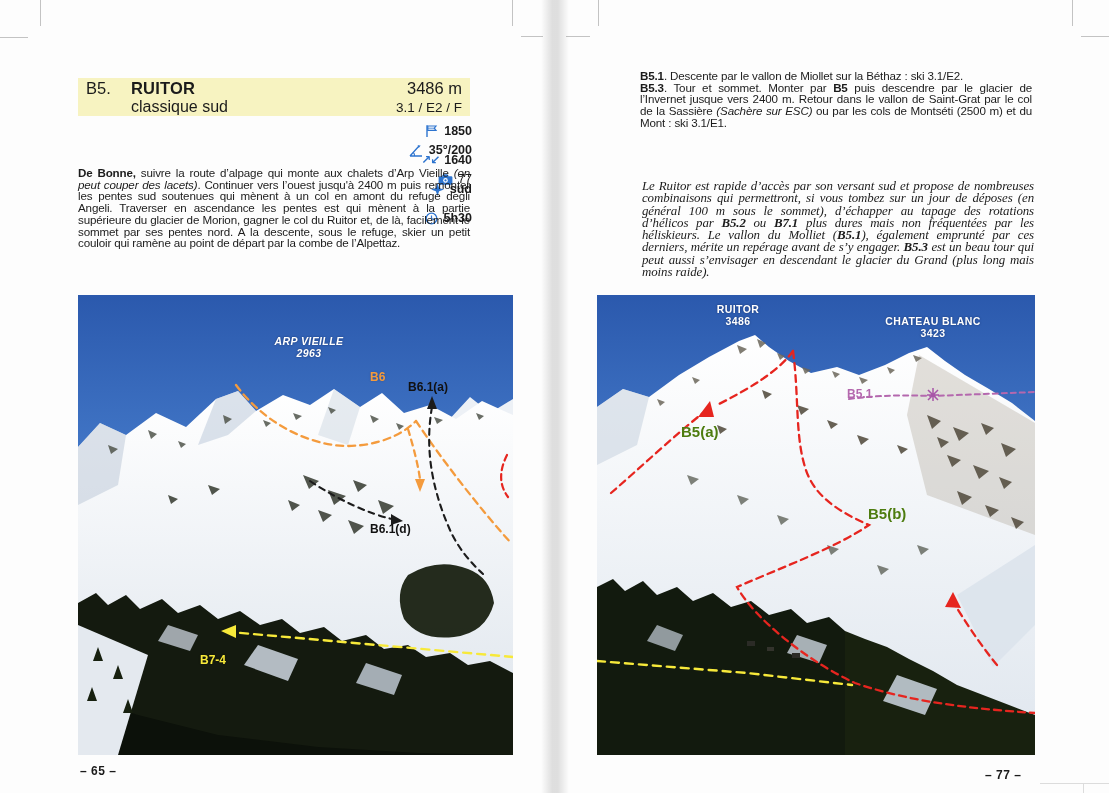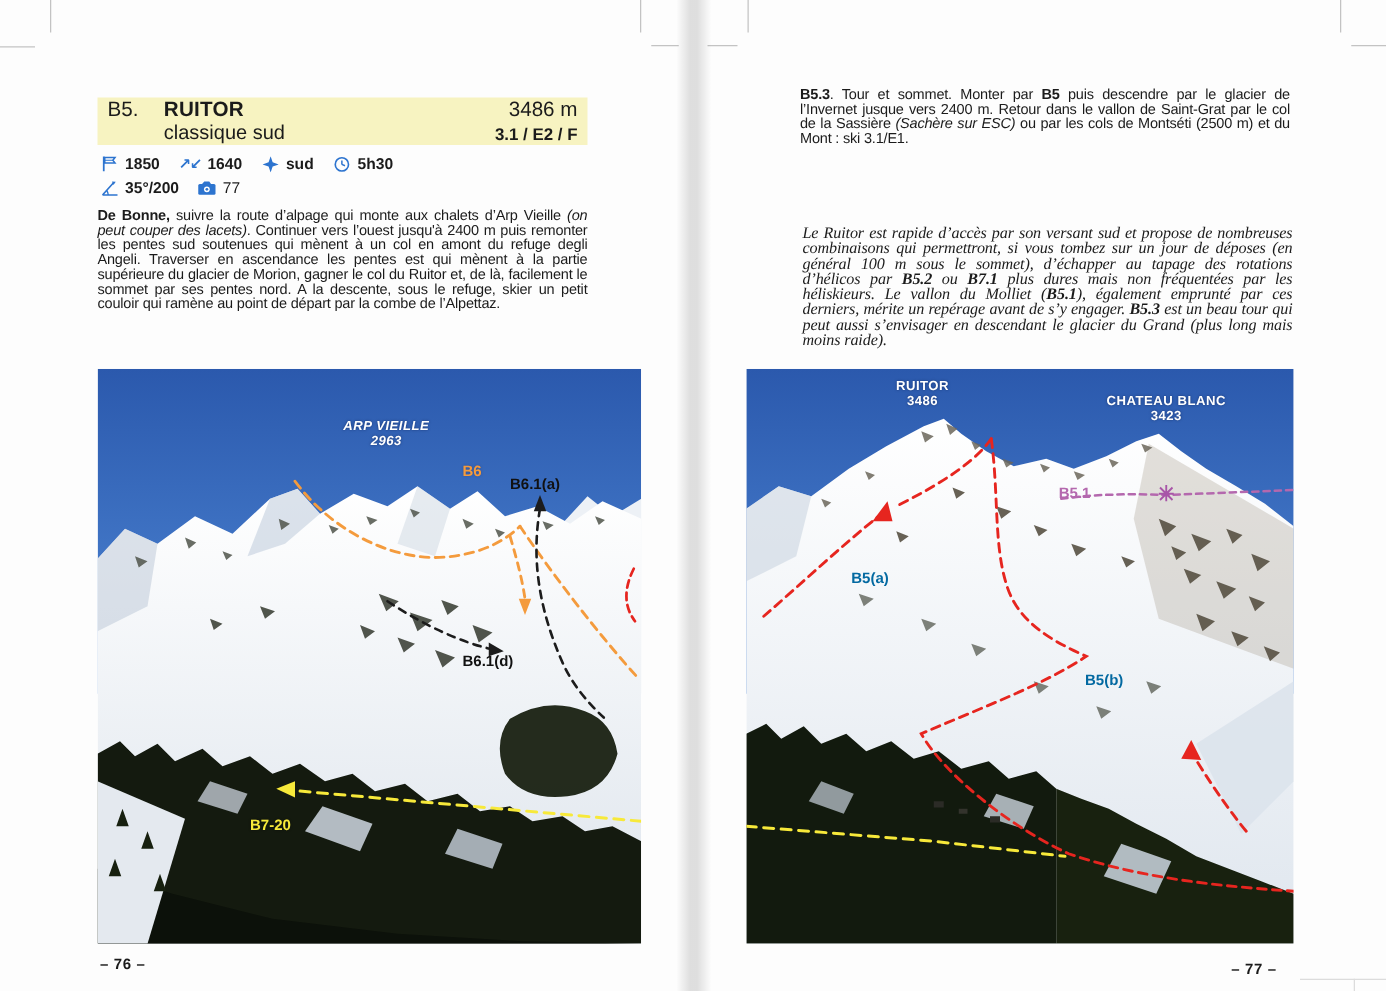--- a/index.html
+++ b/index.html
@@ -10,24 +10,24 @@
   .gutter{position:absolute;left:541px;top:0;width:28px;height:793px;
           background:linear-gradient(90deg,rgba(0,0,0,0) 0%,rgba(0,0,0,.12) 40%,rgba(0,0,0,.12) 60%,rgba(0,0,0,0) 100%);}
   
   .title-bar{position:absolute;left:78px;top:78px;width:392px;height:38px;background:#f7f3c1;
              display:grid;grid-template-columns:45px 1fr auto;grid-template-rows:19px 18px;
              padding:1px 8px 0 8px;box-sizing:border-box;}
   .tb-code{grid-column:1;grid-row:1;font-weight:normal;font-size:16.5px;}
   .tb-title{grid-column:2;grid-row:1;font-weight:bold;font-size:16.5px;letter-spacing:.2px;}
   .tb-alt{grid-column:3;grid-row:1;font-size:16.5px;text-align:right;}
   .tb-sub{grid-column:2;grid-row:2;font-size:16px;}
-  .tb-rating{grid-column:3;grid-row:2;font-weight:bold;font-size:13.5px;text-align:center;align-self:center;}
+  .tb-rating{grid-column:3;grid-row:2;font-weight:normal;font-size:13.5px;text-align:center;align-self:center;}
   
   .stats{position:absolute;left:80px;top:124px;width:392px;}
-  .stat-row{display:flex;align-items:flex-start;gap:15px;height:19px;}
+  .stat-row{display:flex;align-items:flex-end;gap:15px;height:19px;flex-direction:column;}
   .stat{display:flex;align-items:center;gap:5px;font-weight:bold;font-size:12.5px;}
   .stat.normal-val .val{font-weight:normal;}
   .stat .ic{width:15px;height:14px;display:inline-flex;align-items:center;justify-content:center;}
   .arrows{color:#2d74cf;font-family:"DejaVu Sans",sans-serif;font-size:12px;font-weight:bold;letter-spacing:-1px;}
   
   .body-text{position:absolute;font-size:11.6px;line-height:11.7px;text-align:justify;
              letter-spacing:-.15px;width:392px;}
   .body-text p{margin:0;}
   .b{font-weight:bold;}
   .i{font-style:italic;}
@@ -36,21 +36,21 @@
              font-size:12.9px;line-height:12.3px;text-align:justify;letter-spacing:-.1px;}
   
   .photo{position:absolute;margin:0;overflow:hidden;}
   .photo svg{display:block;}
   .ph-label{position:absolute;font-weight:bold;white-space:nowrap;}
   .lbl-peak{color:#fff;font-size:10.5px;letter-spacing:.4px;text-align:center;
             text-shadow:0 0 2px rgba(10,20,60,.55);line-height:12px;}
   .lbl-orange{color:#f49b3d;font-size:12px;text-shadow:0 0 2px rgba(40,40,80,.35);}
   .lbl-black{color:#111;font-size:12px;}
   .lbl-yellow{color:#f7e93a;font-size:12px;text-shadow:0 0 2px rgba(0,0,0,.45);}
-  .lbl-red{color:#0369a1;font-size:12px;text-shadow:0 0 2px rgba(255,255,255,.35);margin-top:32px;}
+  .lbl-red{color:#4d7c0f;font-size:15px;text-shadow:0 0 2px rgba(255,255,255,.35);}
   .lbl-violet{color:#b468ae;font-size:12px;}
   
   .pagenum{position:absolute;font-weight:bold;font-size:12px;letter-spacing:.5px;}
 </style>
 </head>
 <body>
 
 <div class="sheet">
 
   <div class="cm" style="left:40px;top:0;width:1px;height:26px;"></div>
@@ -181,29 +181,30 @@
         <polygon points="313,219 313,230 325,226" fill="#1c1c1c"></polygon>
         <polygon points="158,330 158,343 143,336" fill="#f7e93a"></polygon>
       </svg>
       <div class="ph-label lbl-peak" style="left:191px;top:40px;width:80px;font-style:italic;">
         <div>ARP VIEILLE</div>
         <div>2963</div>
       </div>
       <div class="ph-label lbl-orange" style="left:292px;top:75px;">B6</div>
       <div class="ph-label lbl-black" style="left:330px;top:85px;">B6.1(a)</div>
       <div class="ph-label lbl-black" style="left:292px;top:227px;">B6.1(d)</div>
-      <div class="ph-label lbl-yellow" style="left:122px;top:358px;">B7-20</div>
+      <div class="ph-label lbl-yellow" style="left:122px;top:358px;">B7-4</div>
     </figure>
 
-    <div class="pagenum" style="left:80px;top:764px;">– 76 –</div>
+    <div class="pagenum" style="left:80px;top:764px;">– 65 –</div>
   </section>
 
   <section>
 
     <div class="body-text" style="left:640px;top:70px;">
+      <p><span class="b">B5.1</span><span>. Descente par le vallon de Miollet sur la Béthaz : ski 3.1/E2.</span></p>
       <p><span class="b">B5.3</span><span>. Tour et sommet. Monter par </span><span class="b">B5</span><span> puis descendre par le glacier de l’Invernet jusque vers 2400 m. Retour dans le vallon de Saint-Grat par le col de la Sassière </span><span class="i">(Sachère sur ESC)</span><span> ou par les cols de Montséti (2500 m) et du Mont : ski 3.1/E1.</span></p>
     </div>
 
     <div class="note-text">
       <p style="margin:0"><span>Le Ruitor est rapide d’accès par son versant sud et propose de nombreuses combinaisons qui permettront, si vous tombez sur un jour de déposes (en général 100 m sous le sommet), d’échapper au tapage des rotations d’hélicos par </span><span class="b">B5.2</span><span> ou </span><span class="b">B7.1</span><span> plus dures mais non fréquentées par les héliskieurs. Le vallon du Molliet (</span><span class="b">B5.1</span><span>), également emprunté par ces derniers, mérite un repérage avant de s’y engager. </span><span class="b">B5.3</span><span> est un beau tour qui peut aussi s’envisager en descendant le glacier du Grand (plus long mais moins raide).</span></p>
     </div>
 
     <figure class="photo" style="left:597px;top:295px;width:438px;height:460px;">
       <svg width="438" height="460" viewBox="0 0 438 460">
         <defs>

